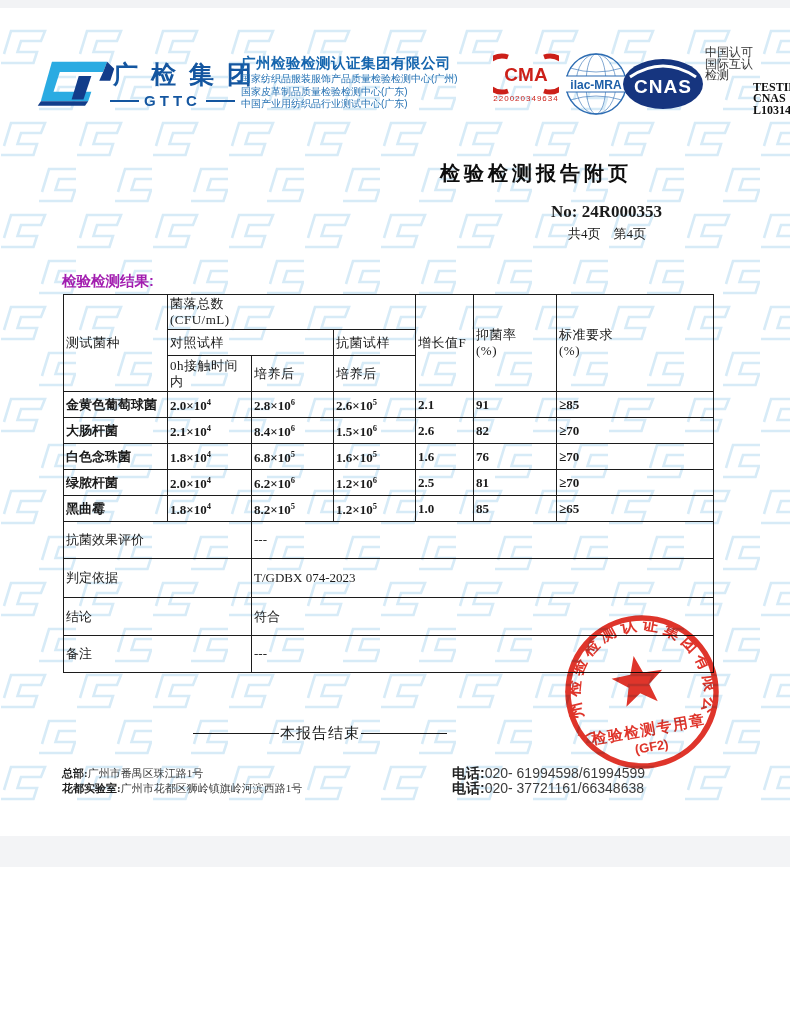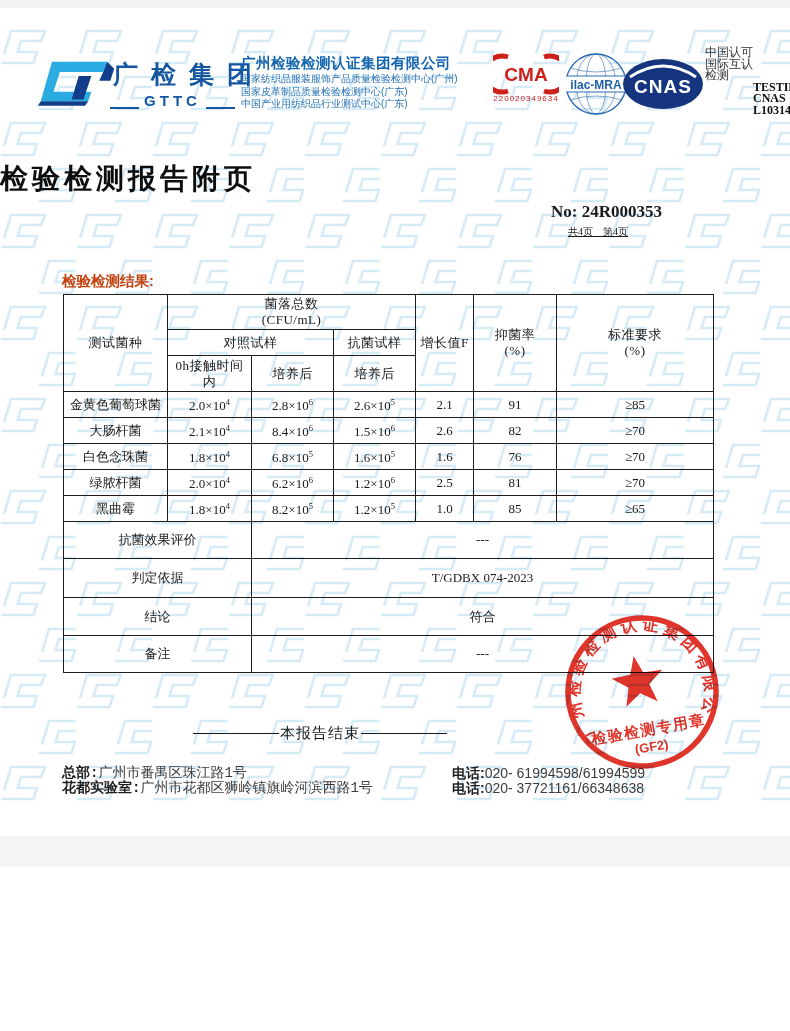--- a/index.html
+++ b/index.html
@@ -8,65 +8,65 @@
   .band{position:absolute;left:0;width:790px;background:#f2f3f5;}
   #band-top{top:0;height:8px;}
   #band-mid{top:836px;height:31px;background:#f3f4f6;}
   #watermark{position:absolute;left:0;top:26px;z-index:0;}
   #content{position:absolute;left:0;top:0;width:790px;height:1031px;z-index:1;padding-left:12px;}
 
   
   #logo-mark{position:absolute;left:33px;top:52px;}
   #logo-cn{position:absolute;left:113px;top:58px;font-family:"Liberation Sans",sans-serif;
            font-weight:bold;font-size:25px;color:#1456a0;letter-spacing:13px;white-space:nowrap;}
-  #logo-en-row{position:absolute;left:110px;top:92px;width:125px;display:flex;align-items:flex-end;gap:5px;}
+  #logo-en-row{position:absolute;left:110px;top:92px;width:125px;display:flex;align-items:center;gap:5px;}
   #logo-en-row .dash{flex:1;border-top:2px solid #1456a0;}
   #logo-en{font-family:"Liberation Sans",sans-serif;font-weight:bold;font-size:15px;
            color:#1456a0;letter-spacing:4px;}
   #company{position:absolute;left:241px;top:54px;width:250px;}
   #company-name{font-family:"Liberation Sans",sans-serif;font-weight:bold;font-size:14.5px;
                 color:#1565ae;white-space:nowrap;letter-spacing:0.5px;}
   .company-line{font-family:"Liberation Sans",sans-serif;font-size:10px;color:#2571b3;
                 line-height:12.5px;white-space:nowrap;}
   #cma{position:absolute;left:493px;top:53px;}
   #ilac{position:absolute;left:562px;top:50px;}
   #cnas{position:absolute;left:621px;top:57px;}
   #acc-block{position:absolute;left:705px;top:47px;font-family:Liberation Serif, serif;
              font-size:12px;color:#333;line-height:11.5px;}
   #acc-block .b{font-weight:bold;color:#111;margin-left:48px;}
 
   
-  #page-title{position:absolute;left:0;top:160px;width:632px;text-align:left;
-              font-size:28px;font-weight:bold;letter-spacing:4px;color:#0d0d0d;}
+  #page-title{position:absolute;left:0;top:160px;width:632px;text-align:right;
+              font-size:20px;font-weight:bold;letter-spacing:4px;color:#0d0d0d;}
   #report-no{position:absolute;left:551px;top:202px;font-size:17px;font-weight:bold;white-space:nowrap;}
-  #report-pages{position:absolute;left:568px;top:225px;font-size:10px;text-decoration:underline;}
+  #report-pages{position:absolute;left:568px;top:225px;font-size:13px;}
 
   
   #results-label{position:absolute;left:62px;top:272px;font-size:14.5px;font-weight:bold;
-                 font-family:"Liberation Sans",sans-serif;color:#c2410c;}
+                 font-family:"Liberation Sans",sans-serif;color:#a21caf;}
   #results-table{position:absolute;left:63px;top:294px;border-collapse:collapse;table-layout:fixed;
                  width:650px;font-size:13px;}
-  #results-table td{border:1.5px solid #1c1c1c;text-align:center;padding:1px 2px;
+  #results-table td{border:1.5px solid #1c1c1c;text-align:left;padding:1px 2px;
                     vertical-align:middle;line-height:16px;}
   #results-table .hd{letter-spacing:0.5px;}
   #results-table sup{font-size:8.5px;}
   tr.h1 td{height:32px;} tr.h2 td{height:23px;} tr.h3 td{height:33px;}
-  tr.dr td{height:23px;}
+  tr.dr td{height:23px;font-weight:bold;}
   tr.sr1 td{height:34px;} tr.sr2 td{height:36px;} tr.sr3 td{height:35px;} tr.sr4 td{height:34px;}
   td.val{text-align:left;padding-left:9px;}
 
   
   #end-line{position:absolute;left:0;top:724px;width:640px;display:flex;justify-content:center;
             align-items:center;}
   #end-line .rule{width:86px;border-top:1.7px solid #1a1a1a;}
   #end-text{font-size:15px;letter-spacing:1px;padding:0 1px;}
 
   
-  #footer-left{position:absolute;left:62px;top:766px;font-family:Liberation Mono, monospace;
-               font-size:14px;color:#3c3c3c;line-height:14.5px;}
+  #footer-left{position:absolute;left:62px;top:766px;font-family:Liberation Serif, serif;
+               font-size:11px;color:#3c3c3c;line-height:14.5px;}
   #footer-right{position:absolute;left:452px;top:766px;font-family:"Liberation Sans",sans-serif;
                 font-size:14px;color:#3c3c3c;line-height:14.5px;}
   .f-label{font-weight:bold;color:#1f1f1f;}
 
   
   #seal{position:absolute;left:550px;top:600px;z-index:5;mix-blend-mode:multiply;opacity:0.92;}
 </style>
 </head>
 <body>
 

